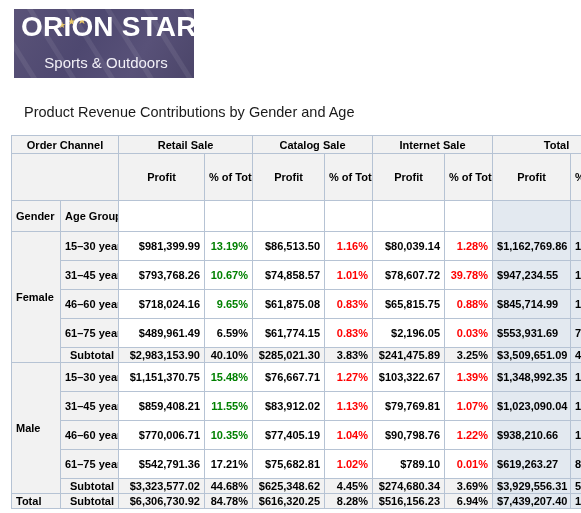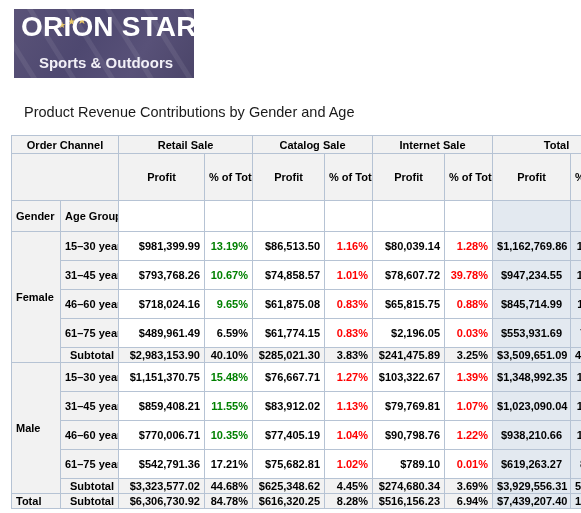--- a/index.html
+++ b/index.html
@@ -67,21 +67,21 @@
     white-space: nowrap;
   }
   #logo-subtitle {
     position: absolute;
     left: 7px;
     top: 45px;
     width: 170px;
     text-align: center;
     color: #f2f0f7;
     font-size: 15px;
-    font-weight: bold;
+    font-weight: normal;
     line-height: 17px;
     white-space: nowrap;
   }
 
   
   #report-title {
     position: absolute;
     left: 24px;
     top: 104px;
     font-size: 14.5px;
@@ -121,21 +121,21 @@
   .hdr-sub  { background: #f2f2f2; text-align: center; height: 44px; white-space: normal; line-height: 13px; }
   .hdr-blank{ background: #f2f2f2; }
   .hdr-axis { background: #f2f2f2; text-align: left; height: 28px; white-space: normal; line-height: 13px; }
 
   .grp-cell { background: #f2f2f2; text-align: left; vertical-align: middle; }
   .age-cell { background: #f2f2f2; text-align: left; white-space: normal; line-height: 12px; height: 26px; }
   .sub-label{ background: #f2f2f2; text-align: right; }
 
   .num      { text-align: right; background: #ffffff; font-weight: bold; }
   .num-sub  { text-align: right; background: #f2f2f2; font-weight: bold; }
-  .tot      { text-align: center; background: #e3e9f0; font-weight: bold; }
+  .tot      { text-align: left; background: #e3e9f0; font-weight: bold; }
   .tot-sub  { background: #e3e9f0; font-weight: bold; }
 
   .pos { color: #008000; }
   .neg { color: #ff0000; }
   .plain { color: #000000; }
 
   .row-total td { background: #f2f2f2; }
   .row-total td.tot, .row-total td.tot-sub { background: #e3e9f0; }
 </style>
 </head>

